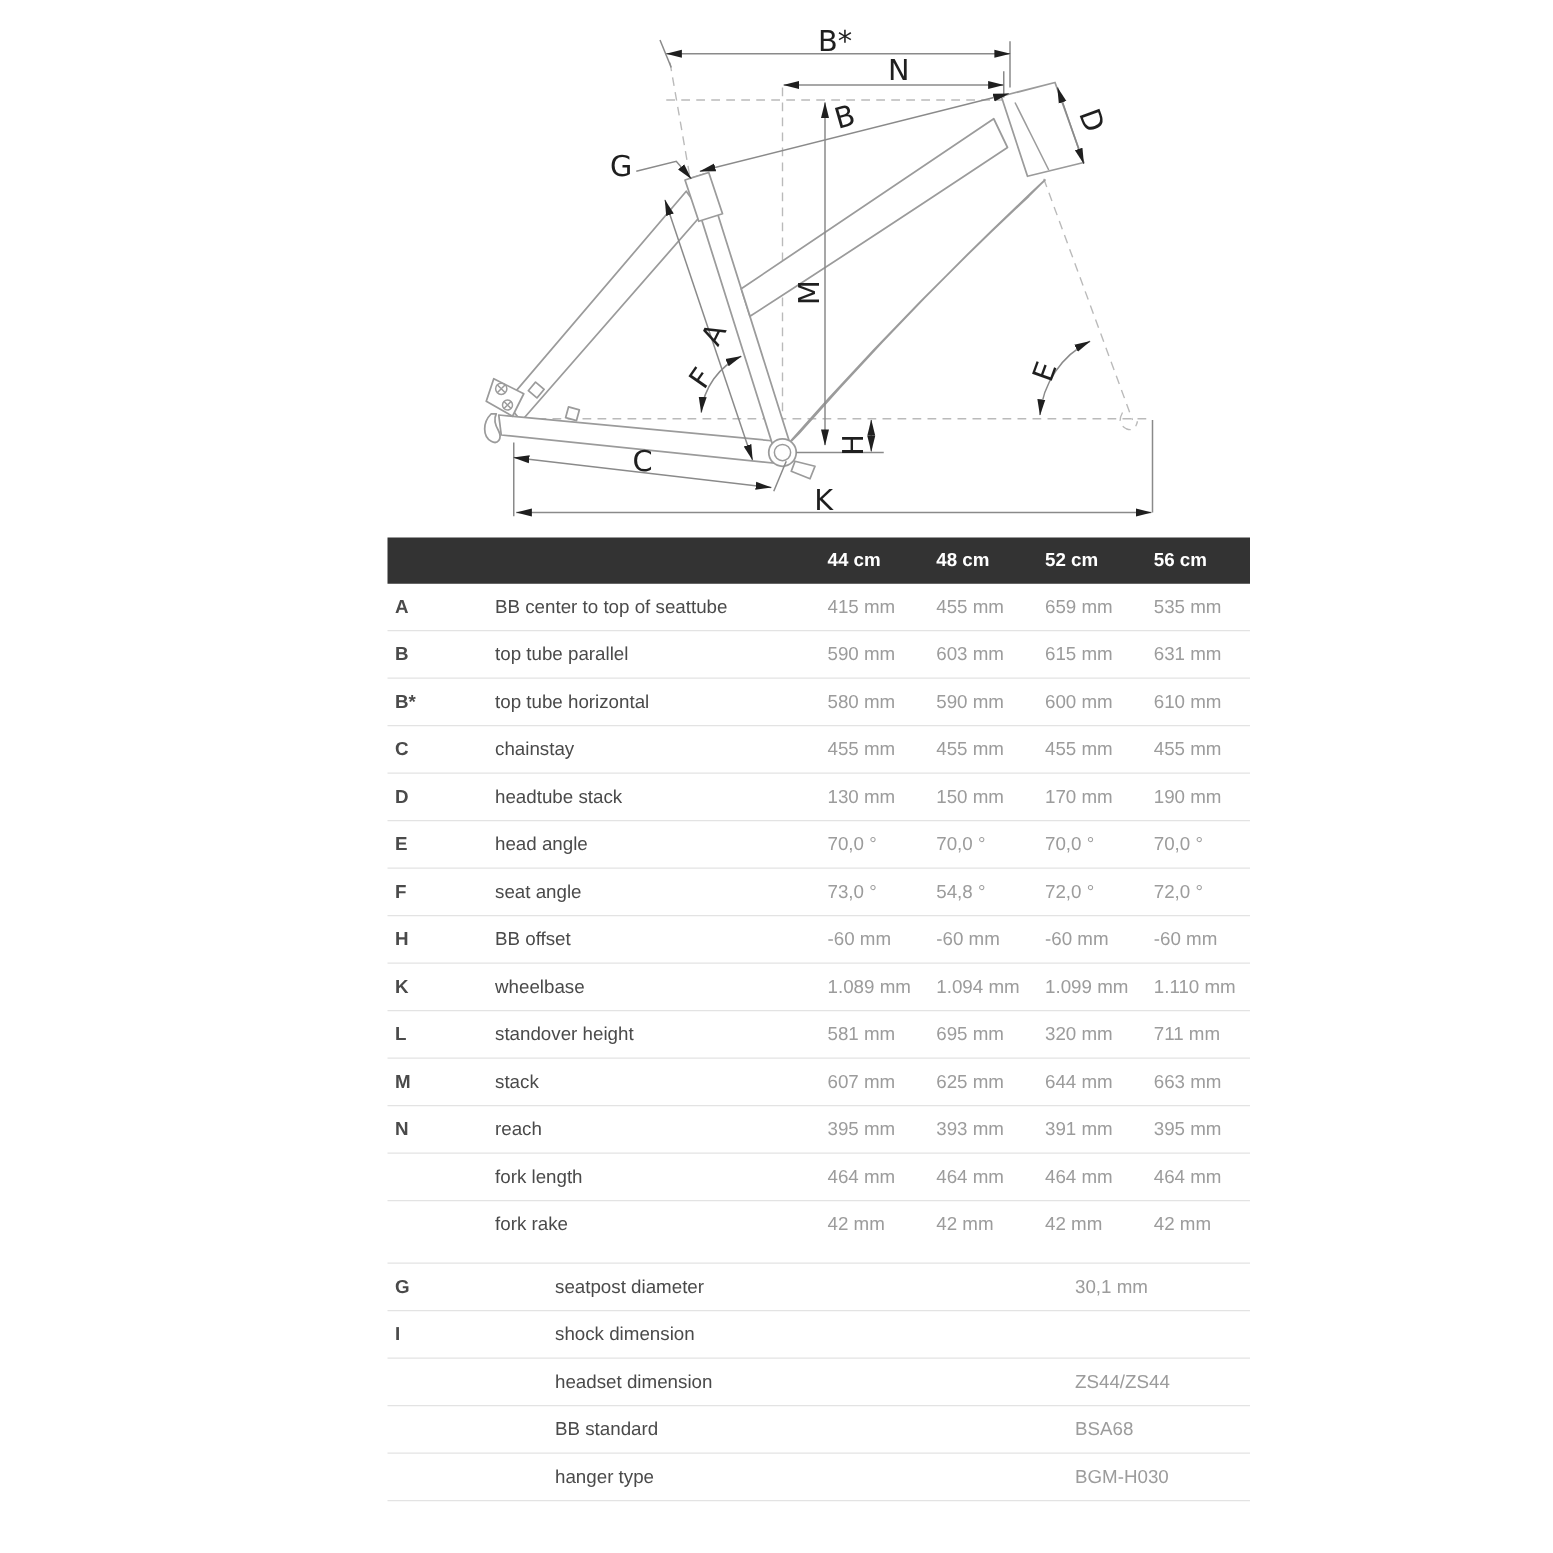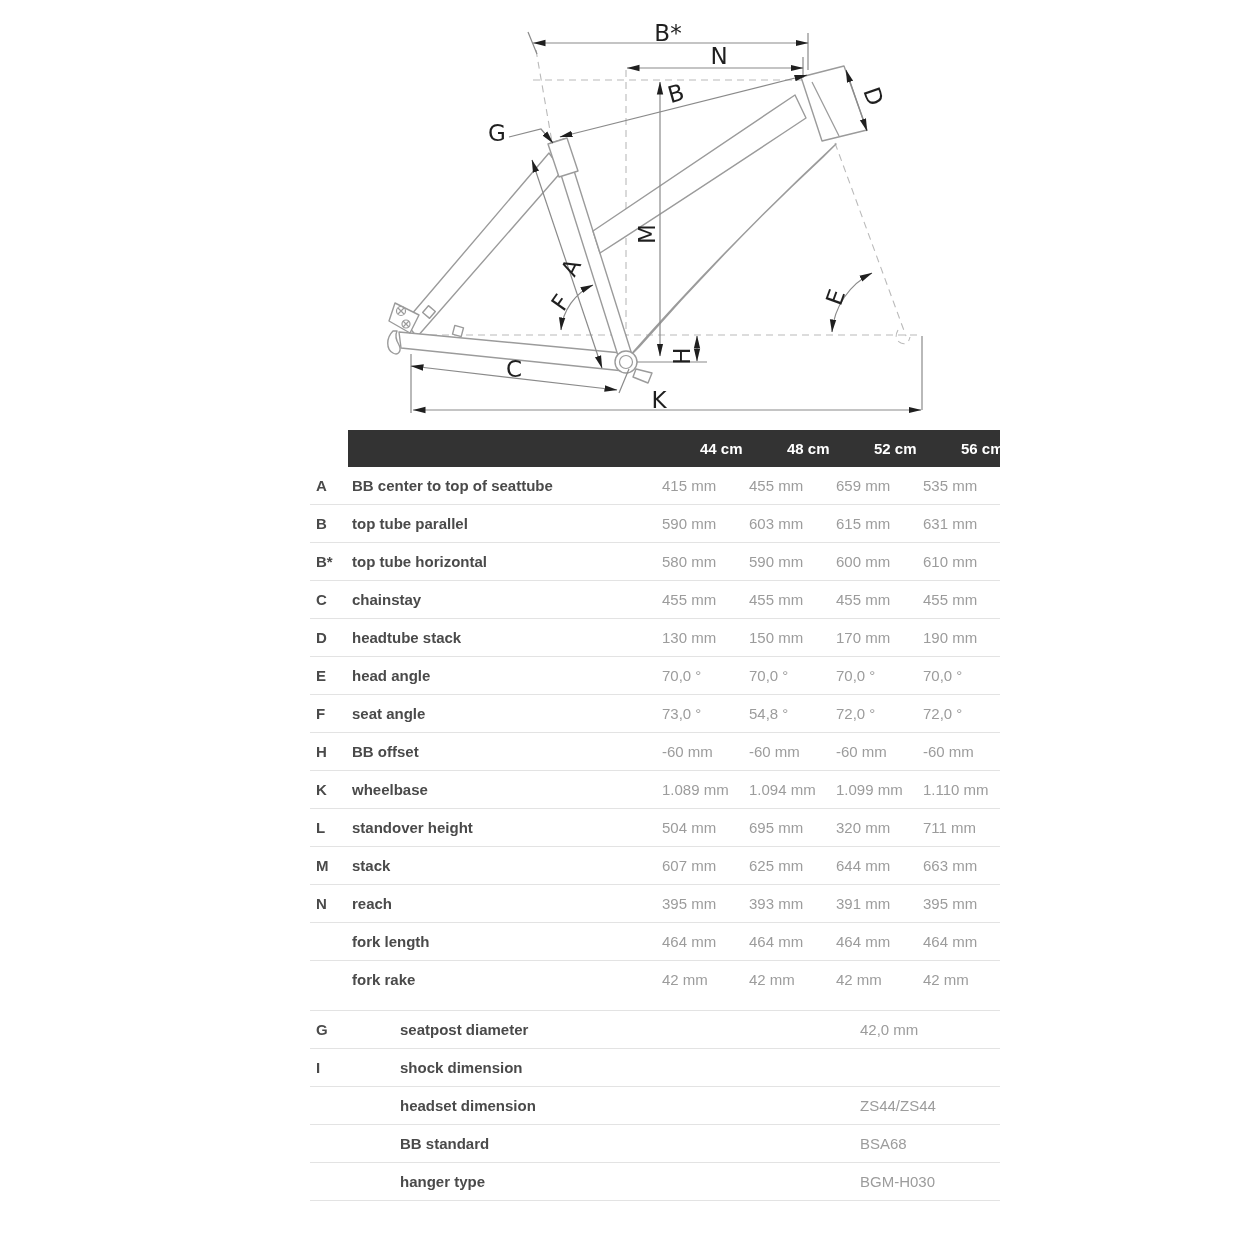--- a/index.html
+++ b/index.html
@@ -10,26 +10,26 @@
   .diagram{position:absolute;left:0;top:0;}
   .tube{fill:#fff;stroke:#9b9b9b;stroke-width:1.4;stroke-linejoin:round;}
   .thin{fill:none;stroke:#9b9b9b;stroke-width:1.2;}
   .dash{fill:none;stroke:#bababa;stroke-width:1.1;stroke-dasharray:7 5;}
   .dim {fill:none;stroke:#8a8a8a;stroke-width:1.2;}
   .lbl {fill:#1f1f1f;font-family:"DejaVu Sans",sans-serif;font-size:23px;}
 
   
   .geo-table{position:absolute;left:310px;top:430px;width:690px;font-size:15px;}
   .thead{display:grid;grid-template-columns:42px 310px 87px 87px 87px 77px;
-         background:#333333;color:#fff;height:37px;align-items:center;font-weight:bold;margin-left:38px;}
+         background:#333333;color:#fff;height:37px;align-items:center;font-weight:bold;}
   .row{display:grid;grid-template-columns:42px 310px 87px 87px 87px 77px;
        height:37px;align-items:center;border-bottom:1px solid #e3e3e3;}
   .row.last{border-bottom:none;}
   .cl{padding-left:6px;font-weight:bold;color:#4a4a4a;}
-  .cn{font-weight:bold;color:#4a4a4a;}
+  .cn{font-weight:normal;color:#4a4a4a;margin-left:44px;}
   .cv{color:#9c9c9c;}
   .thead .cv{color:#fff;}
 
   .details-table{position:absolute;left:310px;top:1010px;width:690px;font-size:15px;
                  border-top:1px solid #e3e3e3;}
   .drow{display:grid;grid-template-columns:90px 460px 140px;height:37px;
         align-items:center;border-bottom:1px solid #e3e3e3;}
 </style>
 </head>
 <body>
@@ -193,21 +193,21 @@
       <span class="cl">K</span>
       <span class="cn">wheelbase</span>
       <span class="cv">1.089 mm</span>
       <span class="cv">1.094 mm</span>
       <span class="cv">1.099 mm</span>
       <span class="cv">1.110 mm</span>
     </div>
     <div class="row">
       <span class="cl">L</span>
       <span class="cn">standover height</span>
-      <span class="cv">504 mm</span>
+      <span class="cv">581 mm</span>
       <span class="cv">695 mm</span>
       <span class="cv">320 mm</span>
       <span class="cv">711 mm</span>
     </div>
     <div class="row">
       <span class="cl">M</span>
       <span class="cn">stack</span>
       <span class="cv">607 mm</span>
       <span class="cv">625 mm</span>
       <span class="cv">644 mm</span>
@@ -236,21 +236,21 @@
       <span class="cv">42 mm</span>
       <span class="cv">42 mm</span>
       <span class="cv">42 mm</span>
     </div>
   </div>
 
   <div class="details-table">
     <div class="drow">
       <span class="cl">G</span>
       <span class="cn">seatpost diameter</span>
-      <span class="cv">42,0 mm</span>
+      <span class="cv">30,1 mm</span>
     </div>
     <div class="drow">
       <span class="cl">I</span>
       <span class="cn">shock dimension</span>
       <span class="cv"></span>
     </div>
     <div class="drow">
       <span class="cl"></span>
       <span class="cn">headset dimension</span>
       <span class="cv">ZS44/ZS44</span>

